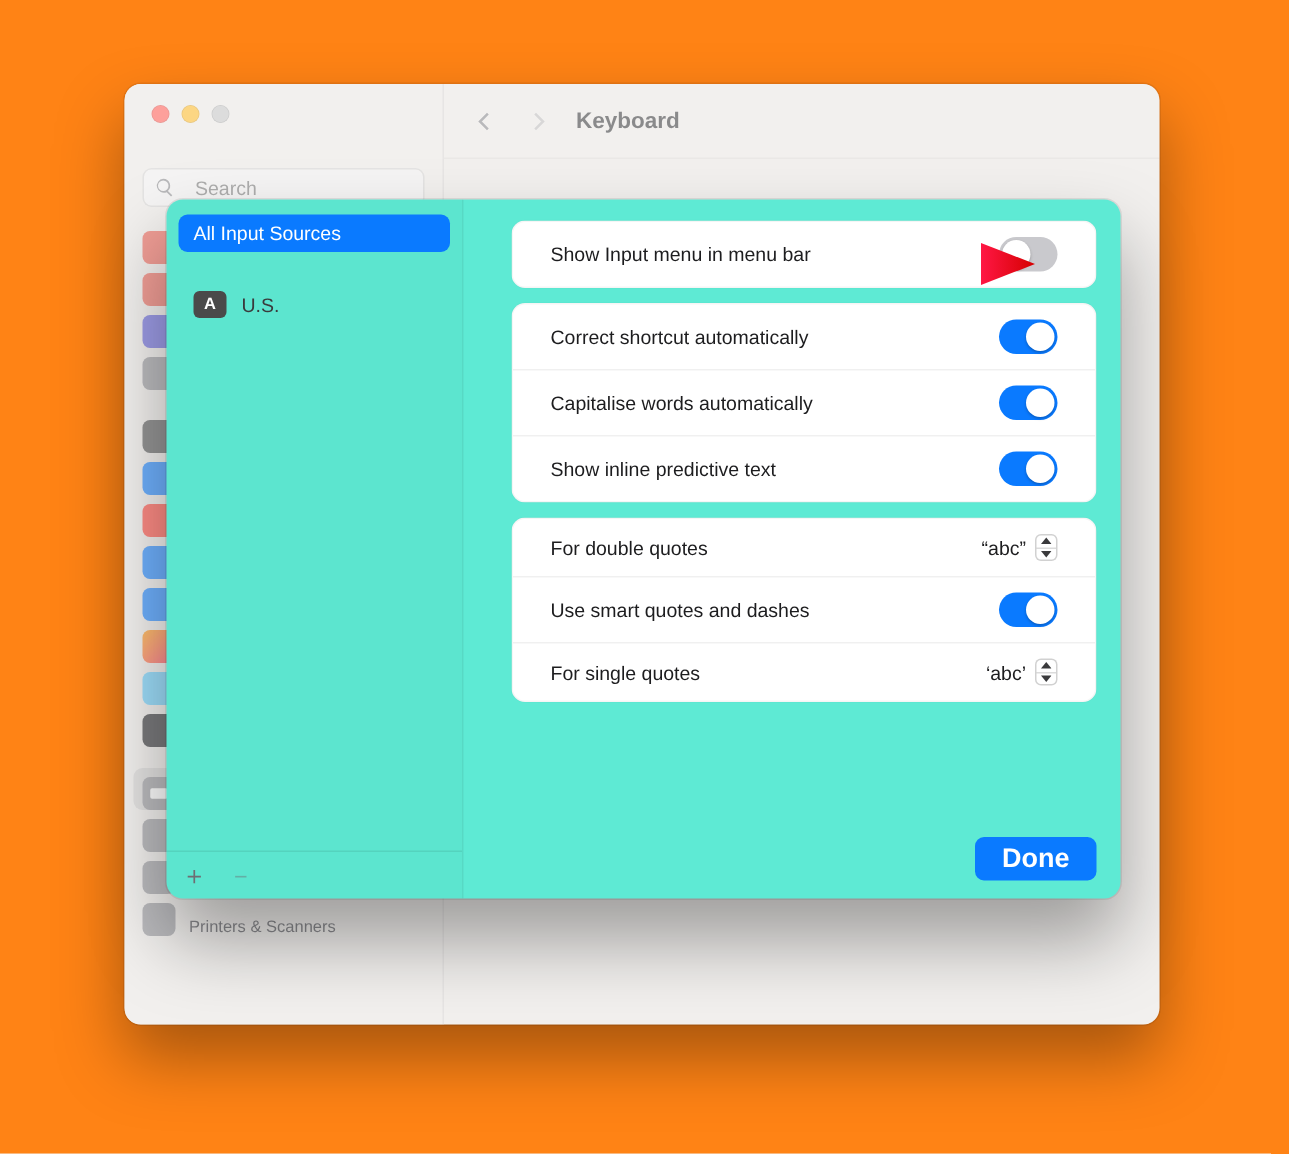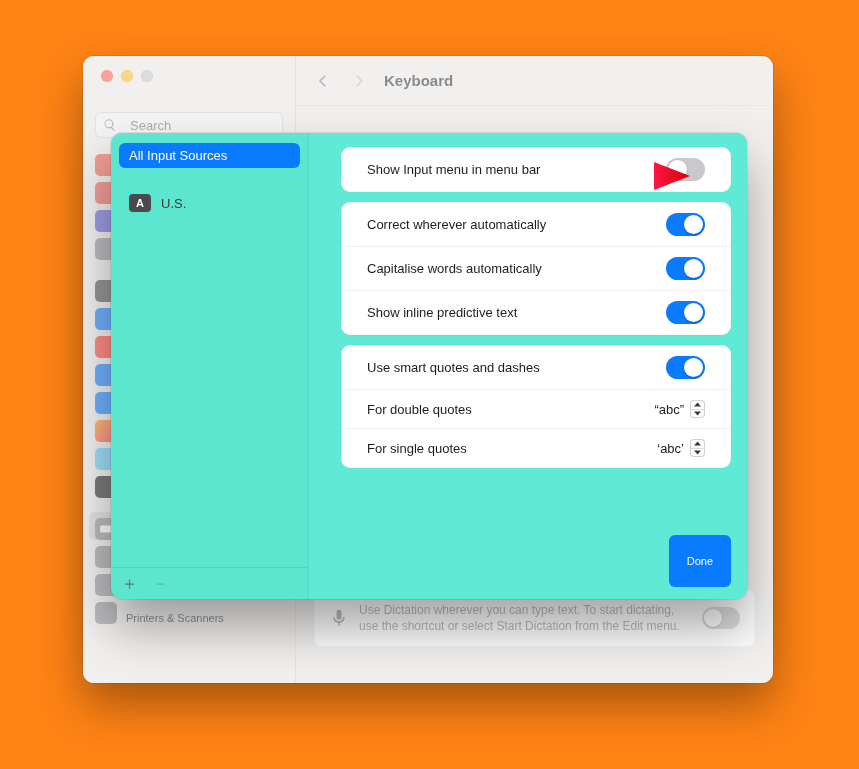--- a/index.html
+++ b/index.html
@@ -258,23 +258,23 @@
     margin-top:auto;
     display:flex;
     justify-content:flex-end;
     padding-top:6px;
   }
   .done-btn {
     background:#0a7aff;
     color:#fff;
     border:none;
     border-radius:6px;
-    font-size:11px;
-    padding:20px 18px;
-    font-weight:400;
+    font-size:18px;
+    padding:4px 18px;
+    font-weight:700;
   }
 
   
   .arrow-annot {
     position:absolute;
     left: 596px;
     top: 156px;
     width: 98px;
     height: 40px;
     pointer-events:none;
@@ -366,30 +366,20 @@
         <svg viewBox="0 0 24 24" style="opacity:.45">
             <polyline points="9 5 16 12 9 19"></polyline>
           </svg>
       </div>
       <div class="header-title">Keyboard</div>
     </div>
     <div class="bg-body">
 
       <div style="height:420px"></div>
 
-      <div class="bg-section">
-        <div class="bg-heading">Dictation</div>
-        <div class="bg-panel dict-row">
-          <svg class="mic-icon" viewBox="0 0 24 24">
-              <path d="M12 14a3 3 0 003-3V5a3 3 0 00-6 0v6a3 3 0 003 3zm5-3a5 5 0 01-10 0H5a7 7 0 006 6.9V21h2v-3.1A7 7 0 0019 11h-2z"></path>
-            </svg>
-          <div class="dict-text">Use Dictation wherever you can type text. To start dictating, use the shortcut or select Start Dictation from the Edit menu.</div>
-          <div class="toggle-off"></div>
-        </div>
-      </div>
     </div>
   </div>
 
   <div class="dimmer"></div>
 </div>
 
 <div class="sheet">
   <div class="sheet-side">
     <div class="side-inner">
       <div class="src-chip">All Input Sources</div>
@@ -408,58 +398,58 @@
 
     <div class="card">
       <div class="row">
         <span>Show Input menu in menu bar</span>
         <div class="toggle off"></div>
       </div>
     </div>
 
     <div class="card">
       <div class="row">
-        <span>Correct wherever automatically</span>
+        <span>Correct shortcut automatically</span>
         <div class="toggle"></div>
       </div>
       <div class="row">
         <span>Capitalise words automatically</span>
         <div class="toggle"></div>
       </div>
       <div class="row">
         <span>Show inline predictive text</span>
         <div class="toggle"></div>
       </div>
     </div>
 
 
     <div class="card">
-      <div class="row">
-        <span>Use smart quotes and dashes</span>
-        <div class="toggle"></div>
-      </div>
       <div class="row">
         <span>For double quotes</span>
         <div class="select-val">
           <span>“abc”</span>
           <div class="stepper">
             <div>
                 <svg viewBox="0 0 10 6">
                   <path d="M5 0l5 6H0z"></path>
                 </svg>
               </div>
             <div>
                 <svg viewBox="0 0 10 6">
                   <path d="M5 6L0 0h10z"></path>
                 </svg>
               </div>
           </div>
         </div>
       </div>
       <div class="row">
+        <span>Use smart quotes and dashes</span>
+        <div class="toggle"></div>
+      </div>
+      <div class="row">
         <span>For single quotes</span>
         <div class="select-val">
           <span>‘abc’</span>
           <div class="stepper">
             <div>
                 <svg viewBox="0 0 10 6">
                   <path d="M5 0l5 6H0z"></path>
                 </svg>
               </div>
             <div>

